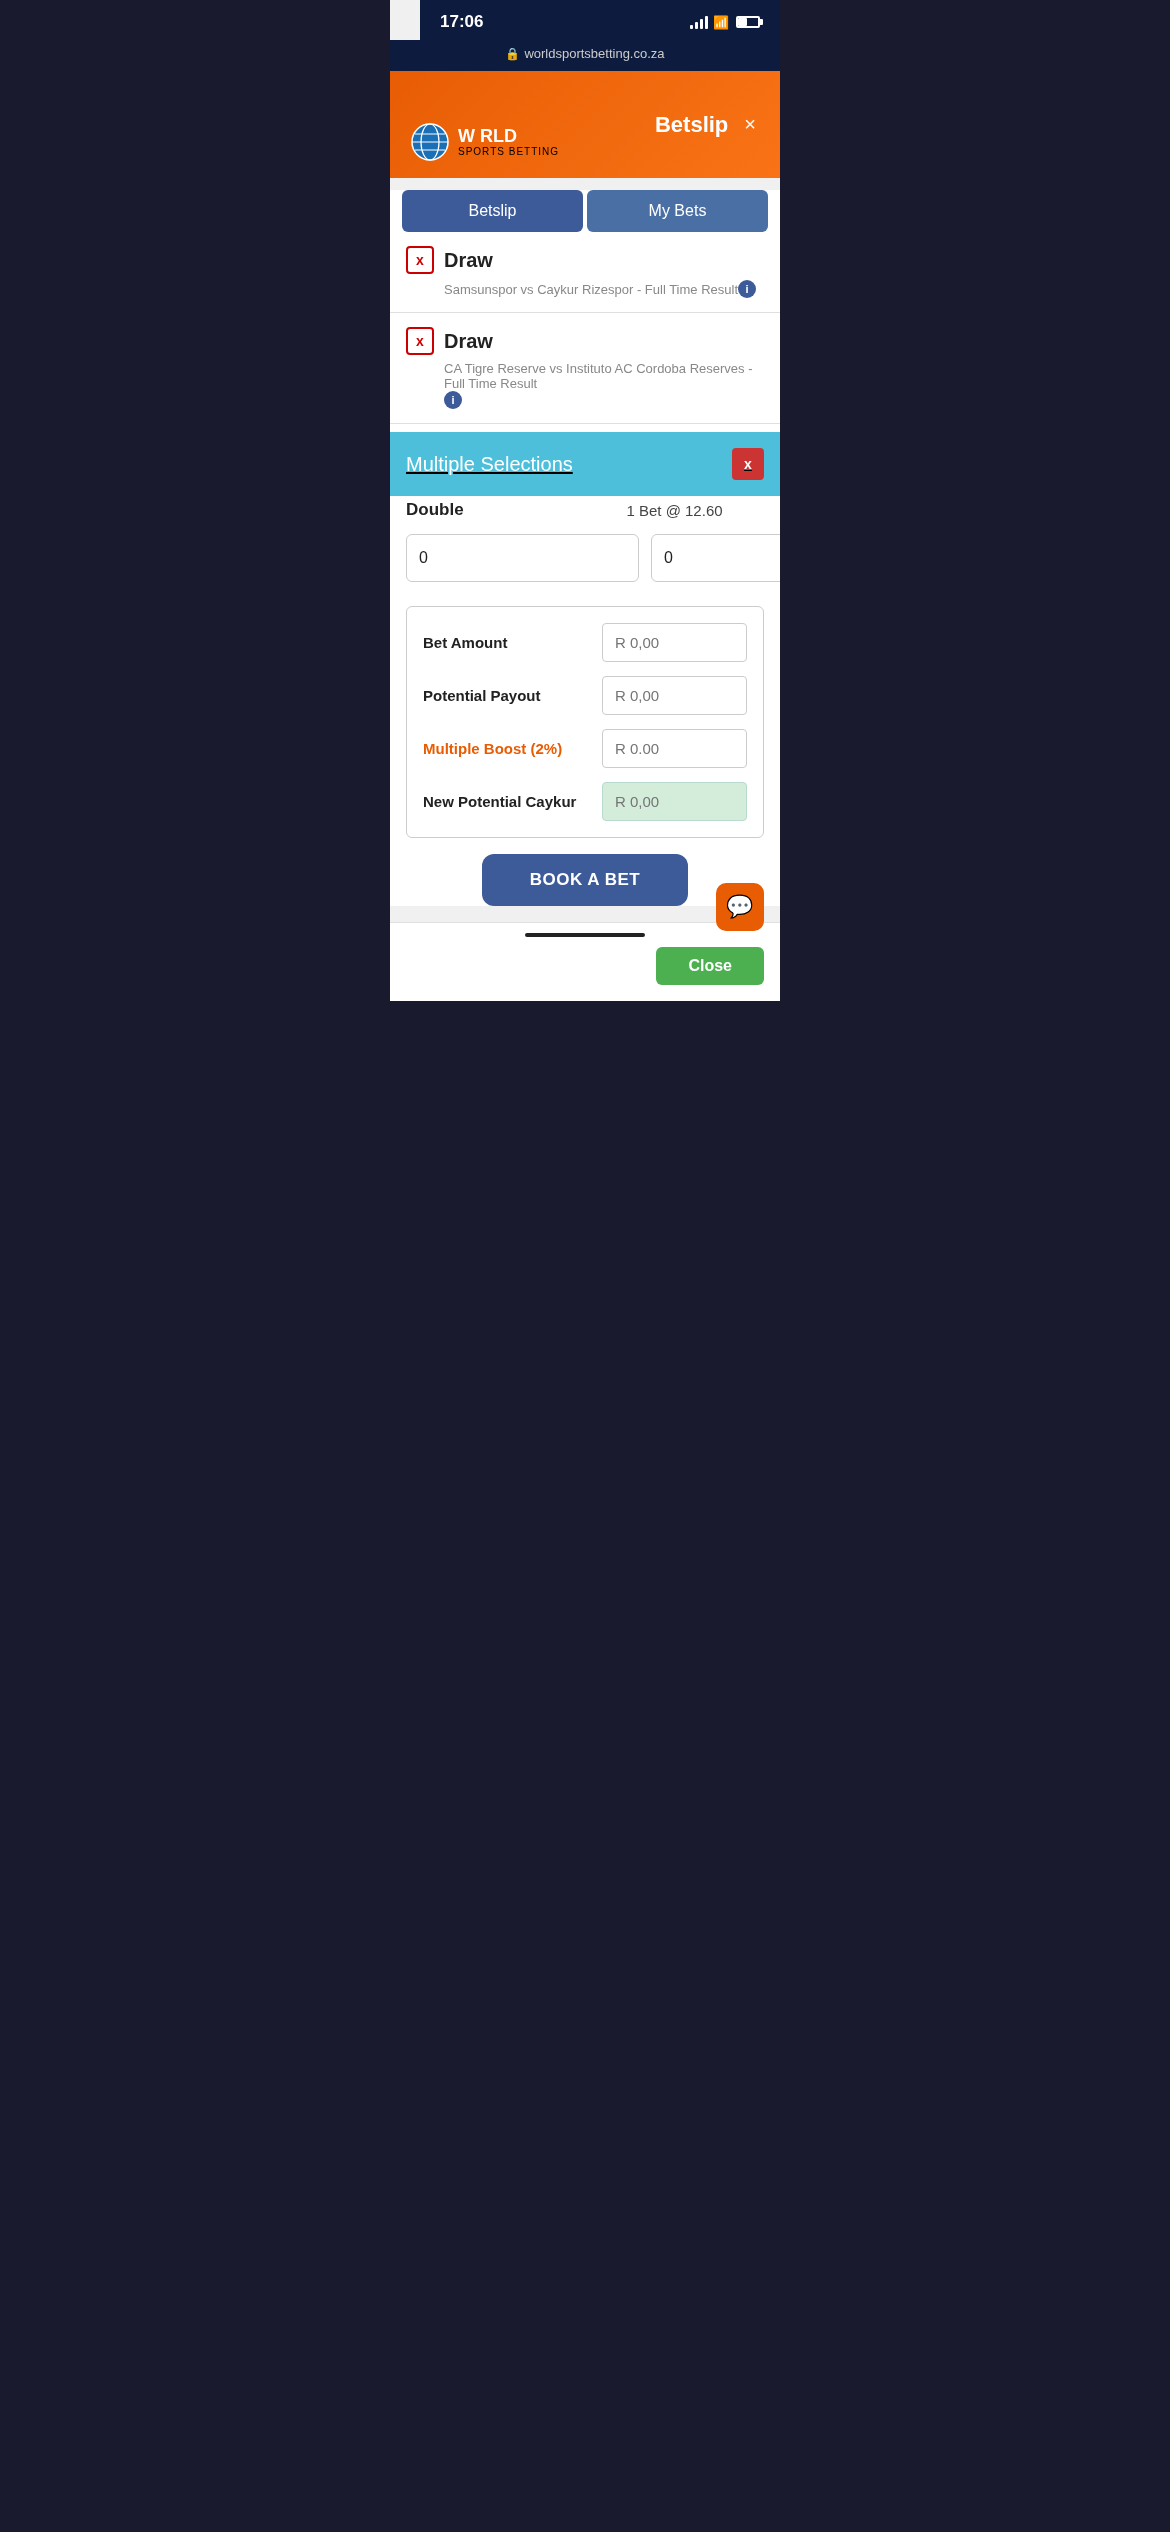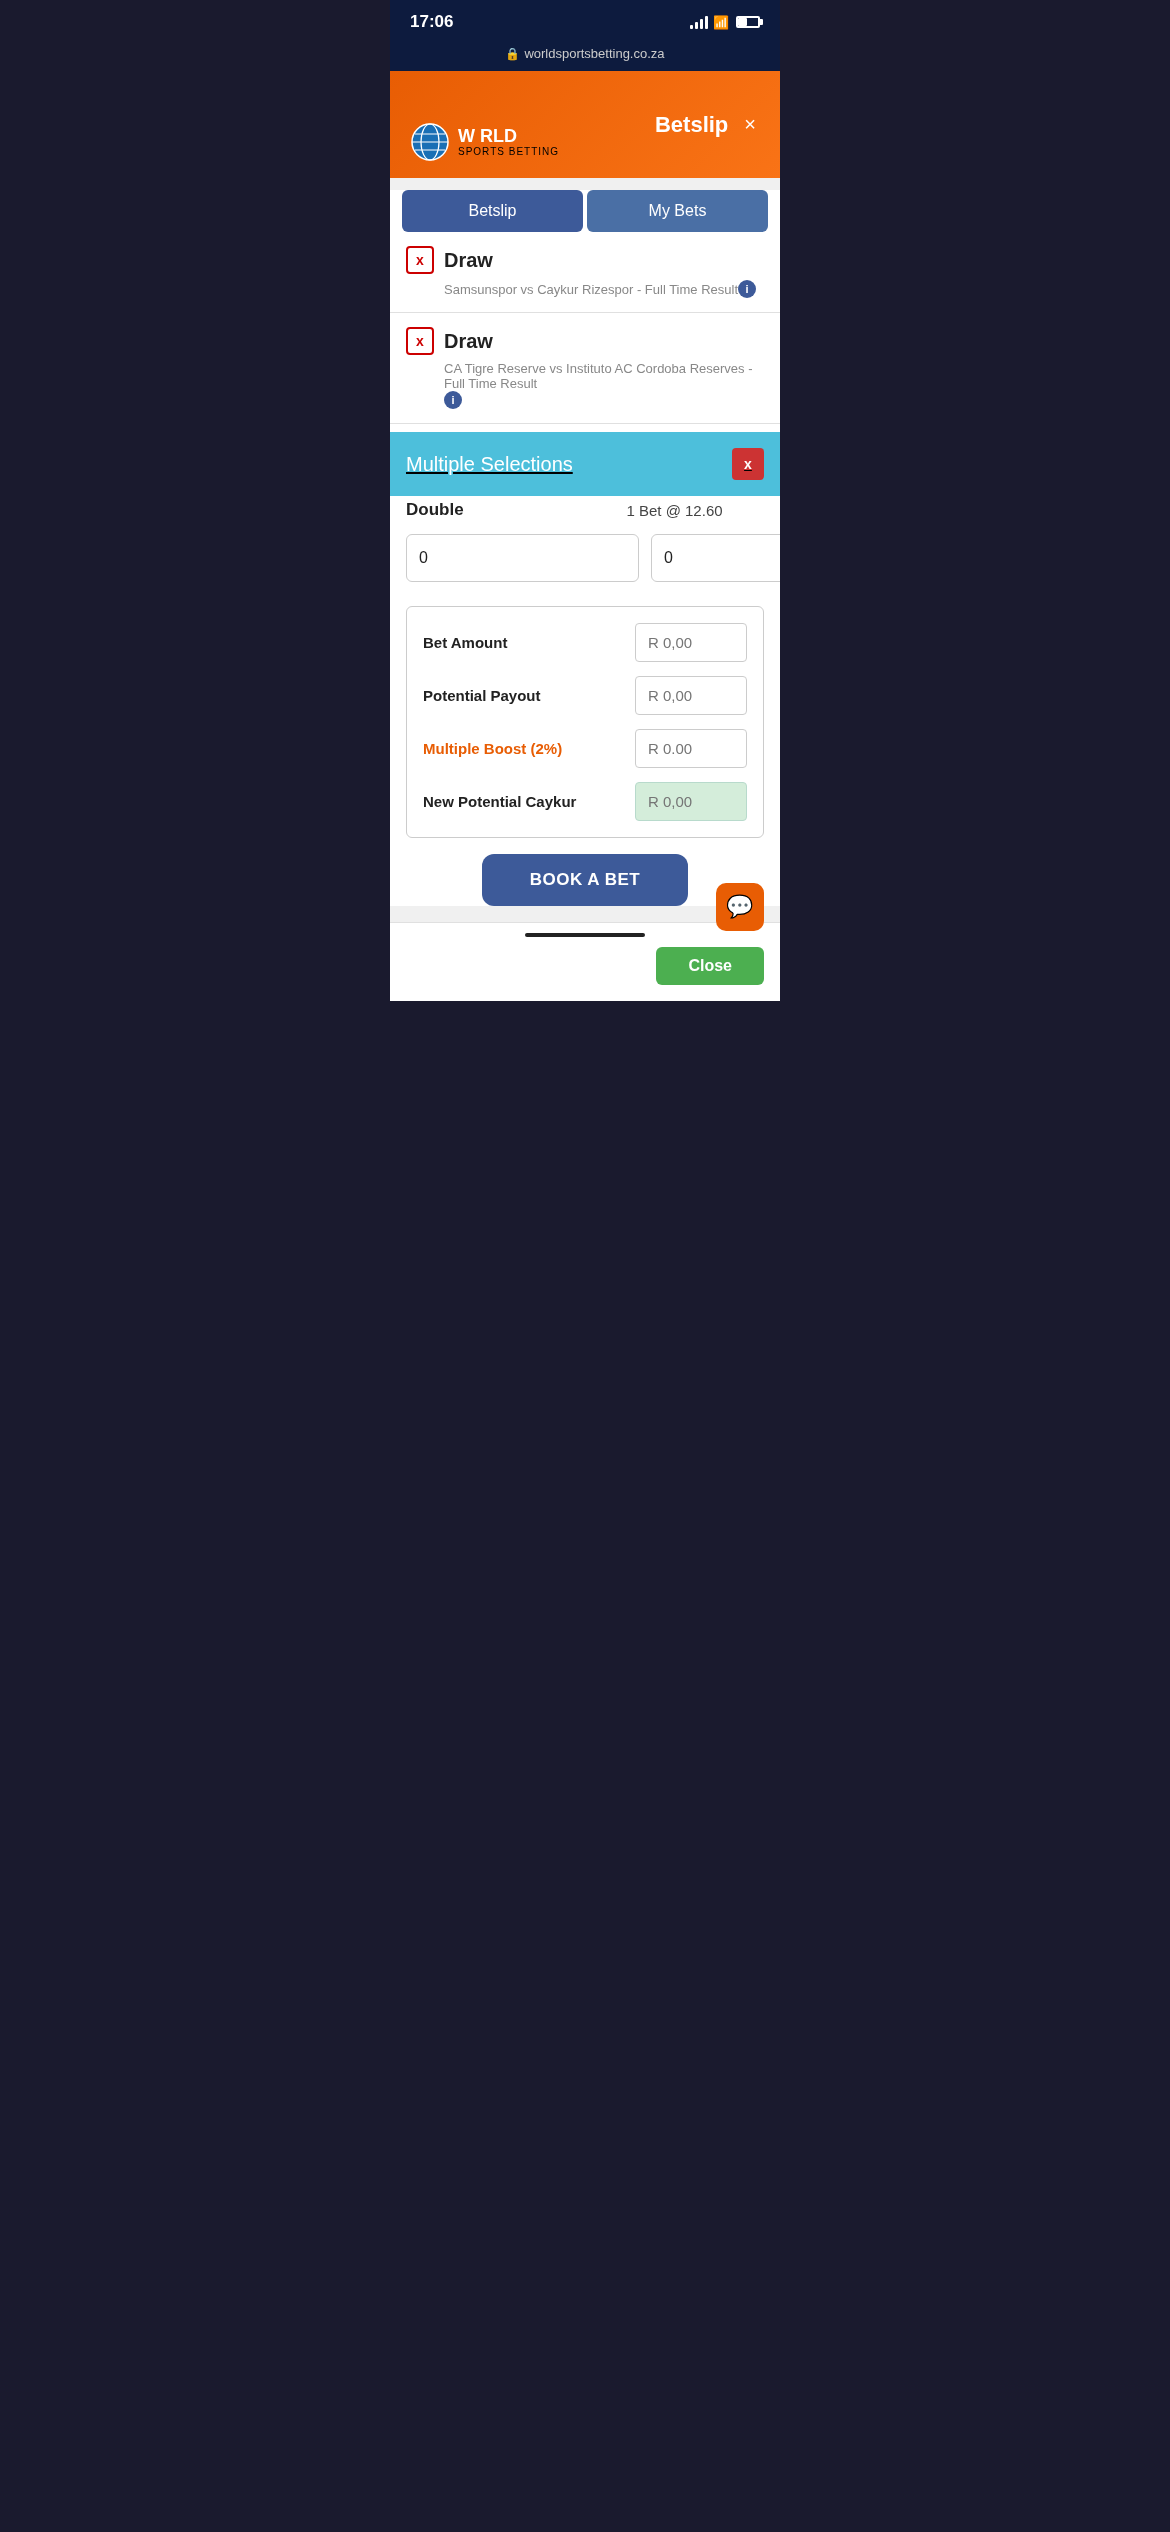--- a/index.html
+++ b/index.html
@@ -20,20 +20,21 @@
       overflow: hidden;
     }
     
     .status-bar {
       background: #0d1b3e;
       color: white;
       padding: 12px 20px 8px;
       display: flex;
       justify-content: space-between;
       align-items: center;
+      margin-left: 30px;
     }
     .status-time {
       font-size: 17px;
       font-weight: 600;
       color: white;
     }
     .status-icons {
       display: flex;
       align-items: center;
       gap: 6px;
@@ -310,21 +311,21 @@
     }
     .summary-label {
       font-size: 15px;
       font-weight: 700;
       color: #222;
     }
     .summary-label.boost {
       color: #e85d04;
     }
     .summary-input {
-      width: 112px;
+      width: 145px;
       padding: 10px 12px;
       border: 1px solid #ccc;
       border-radius: 4px;
       font-size: 15px;
       color: #888;
       background: white;
       text-align: left;
     }
     .summary-input.green-bg {
       background: #d4edda;

